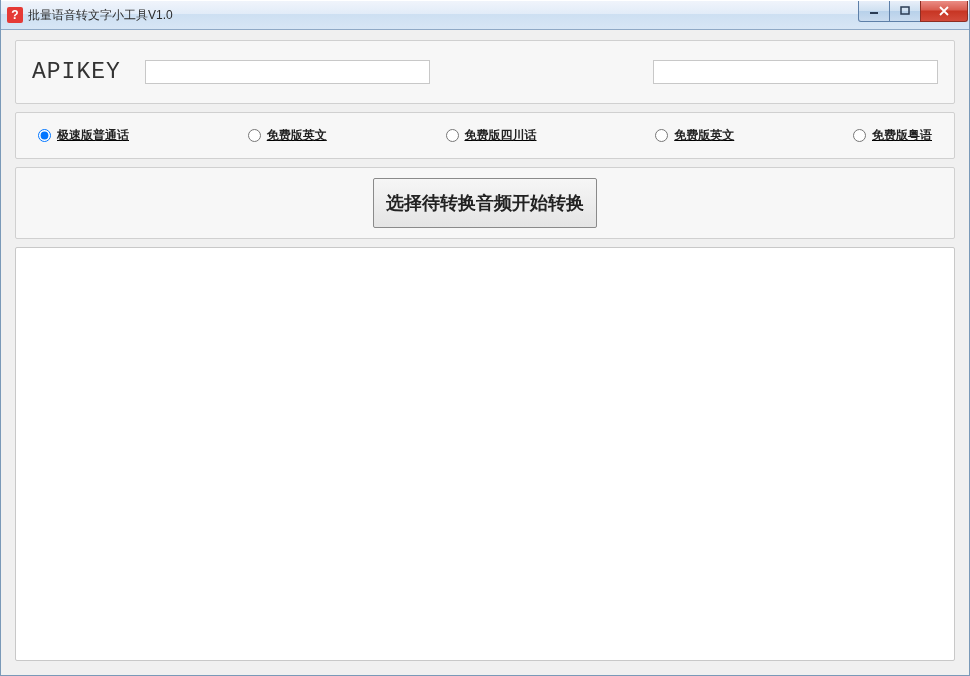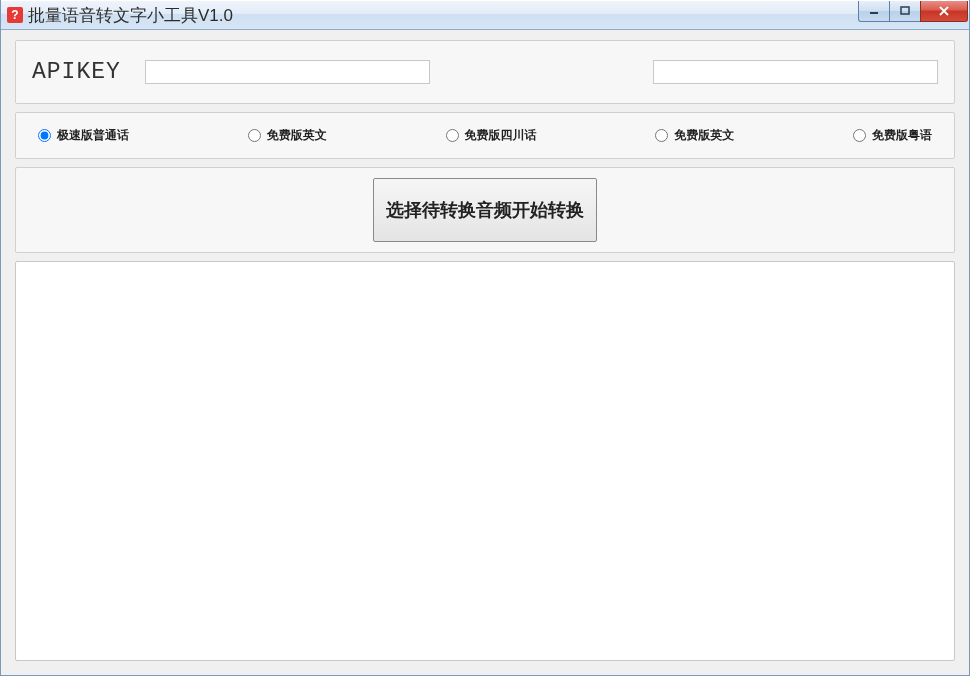--- a/index.html
+++ b/index.html
@@ -45,21 +45,21 @@
     align-items: center;
     justify-content: center;
     color: #ffffff;
     font-weight: bold;
     font-size: 12px;
     line-height: 1;
     margin-right: 5px;
   }
 
   .title-text {
-    font-size: 17px;
+    font-size: 12px;
     color: #2b2b2b;
   }
 
   .win-buttons {
     position: absolute;
     right: 0;
     top: 0;
     display: flex;
     height: 20px;
   }
@@ -127,20 +127,21 @@
   }
   .key-input.apikey { width: 285px; margin-right: auto; }
   .key-input.secretkey { width: 285px; }
 
   .radio-panel {
     margin-top: 8px;
     display: flex;
     justify-content: space-between;
     align-items: center;
     padding: 14px 22px;
+    text-decoration: underline;
   }
 
   .radio-item {
     display: flex;
     align-items: center;
     gap: 6px;
     font-size: 12px;
     font-weight: bold;
     color: #222;
   }
@@ -154,21 +155,21 @@
     margin-top: 8px;
     display: flex;
     justify-content: center;
     padding: 10px 16px;
   }
 
   .main-button {
     font-size: 18px;
     font-family: "SimSun","Microsoft YaHei",sans-serif;
     font-weight: bold;
-    padding: 19px 12px;
+    padding: 12px 12px;
     background: linear-gradient(to bottom,#f6f6f6,#e4e4e4);
     border: 1px solid #8a8a8a;
     border-radius: 2px;
     color: #222;
   }
 
   .output-area {
     flex: 1;
     margin-top: 8px;
     background: #ffffff;

